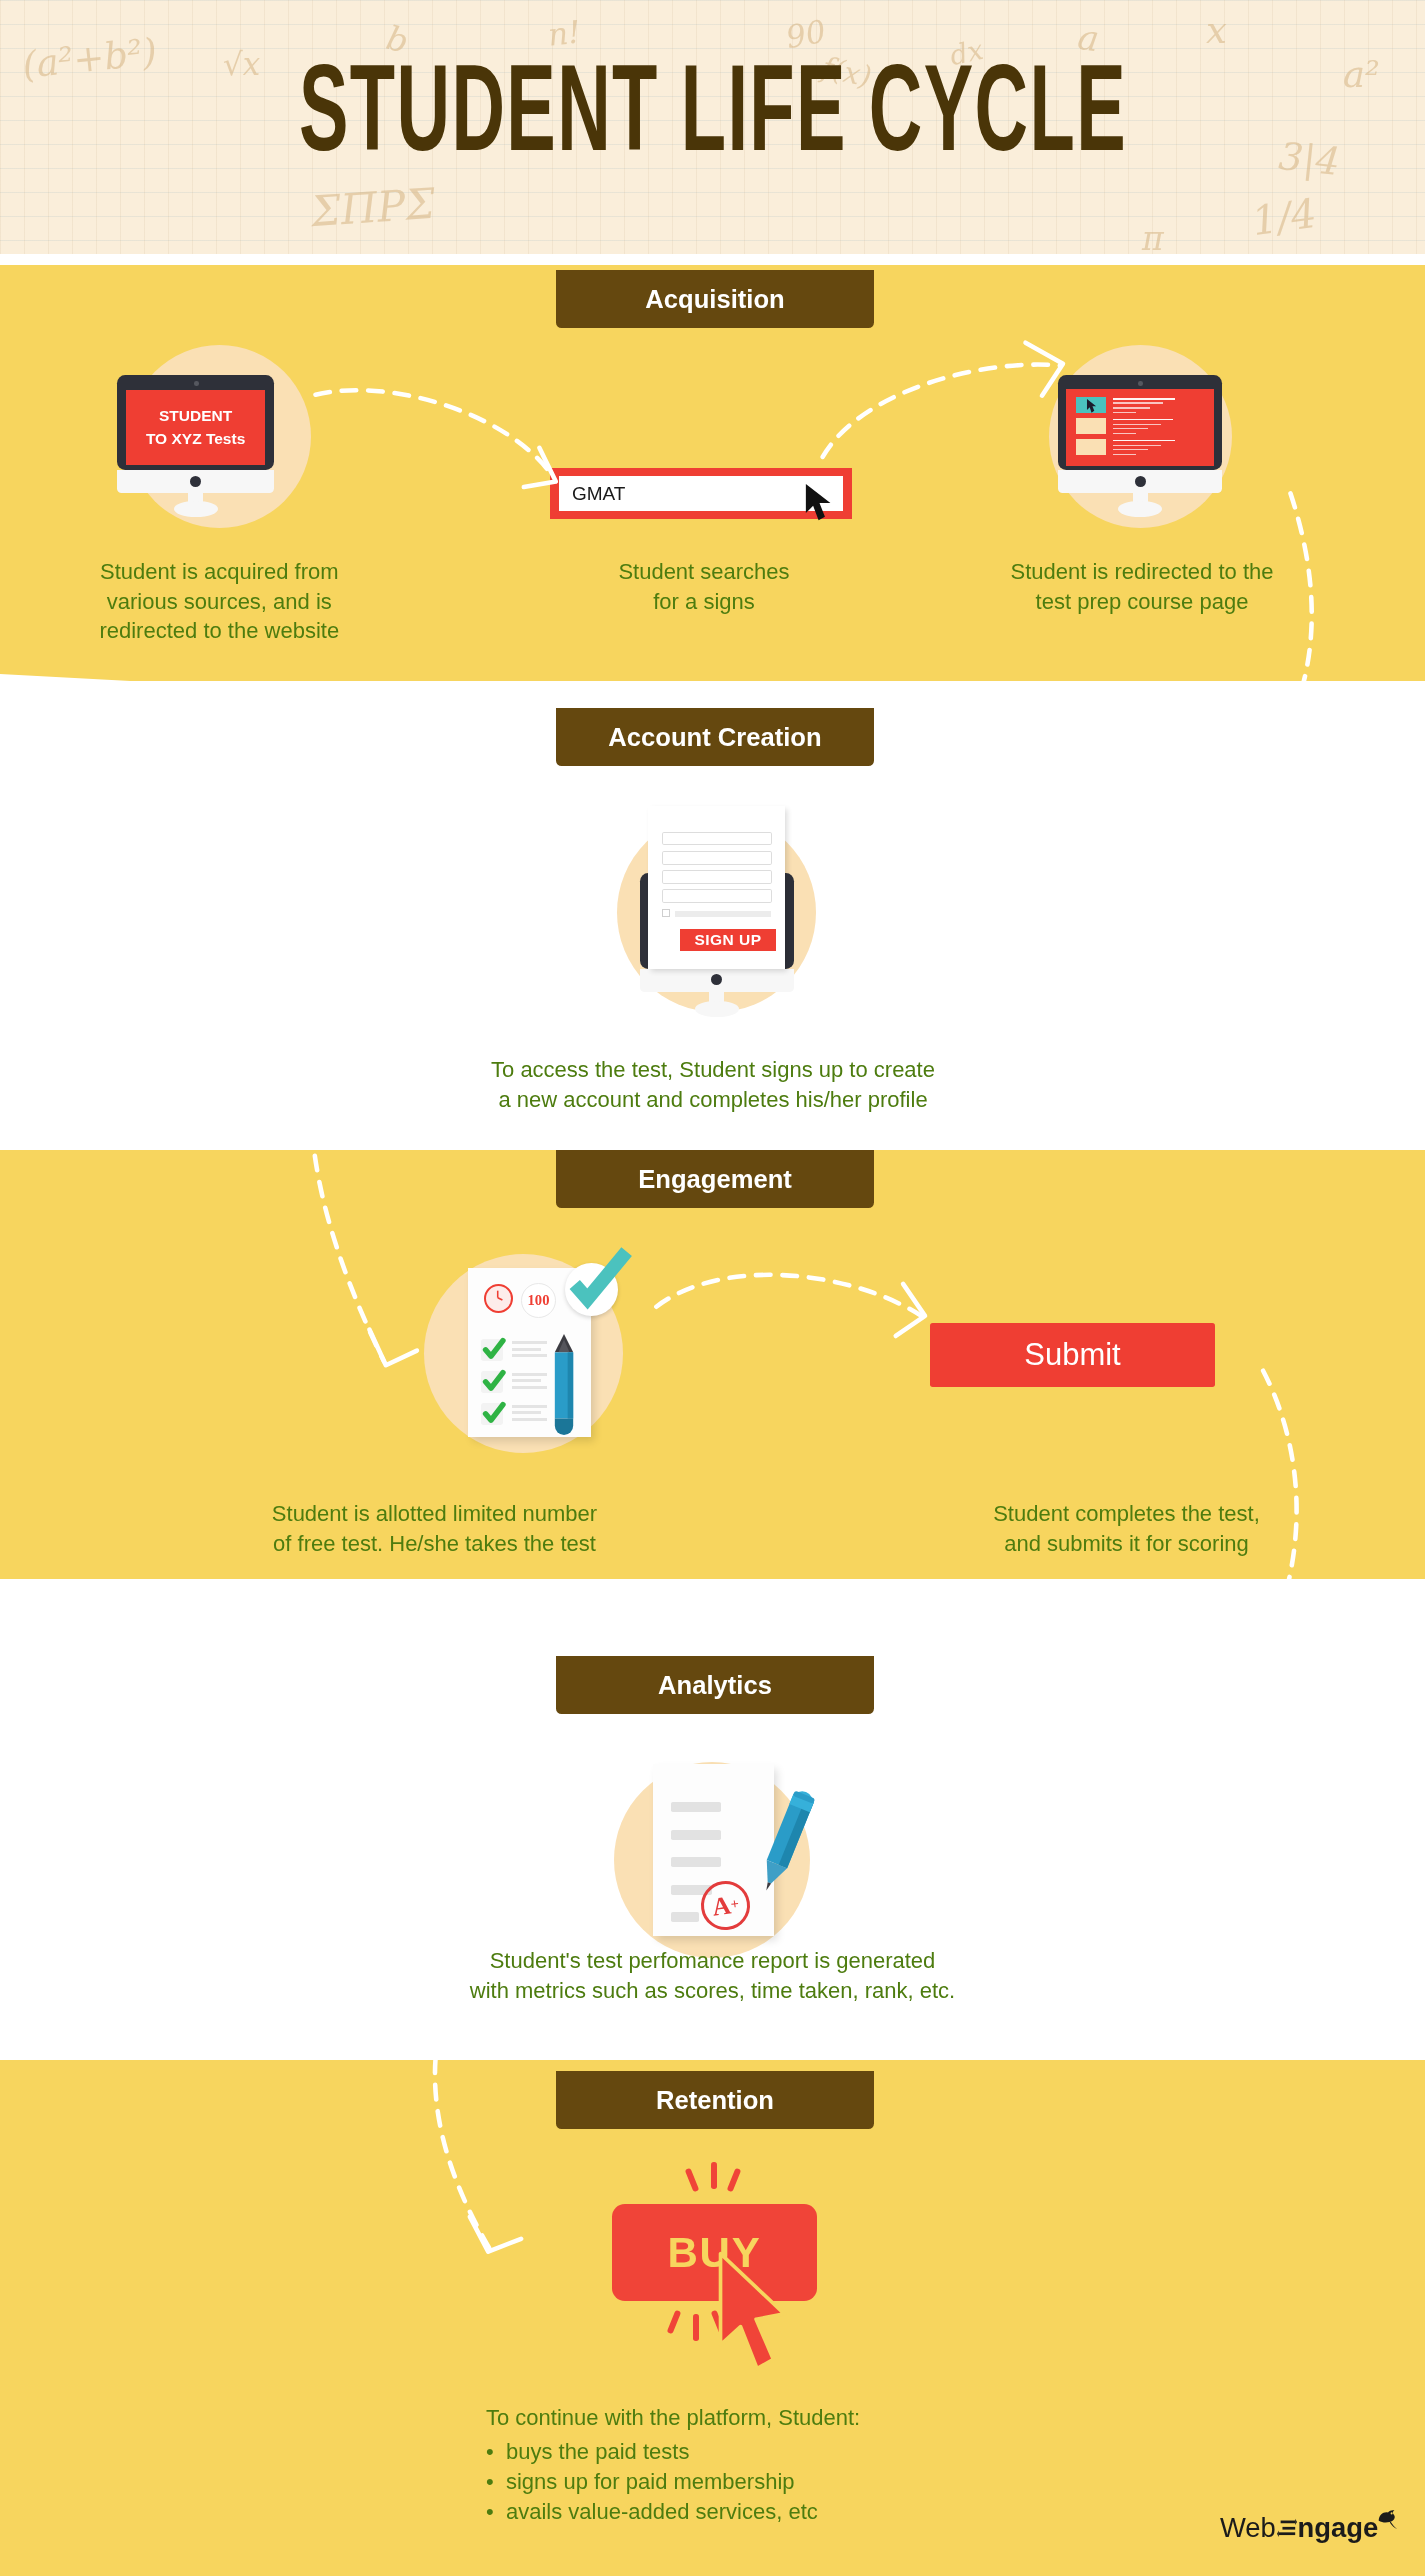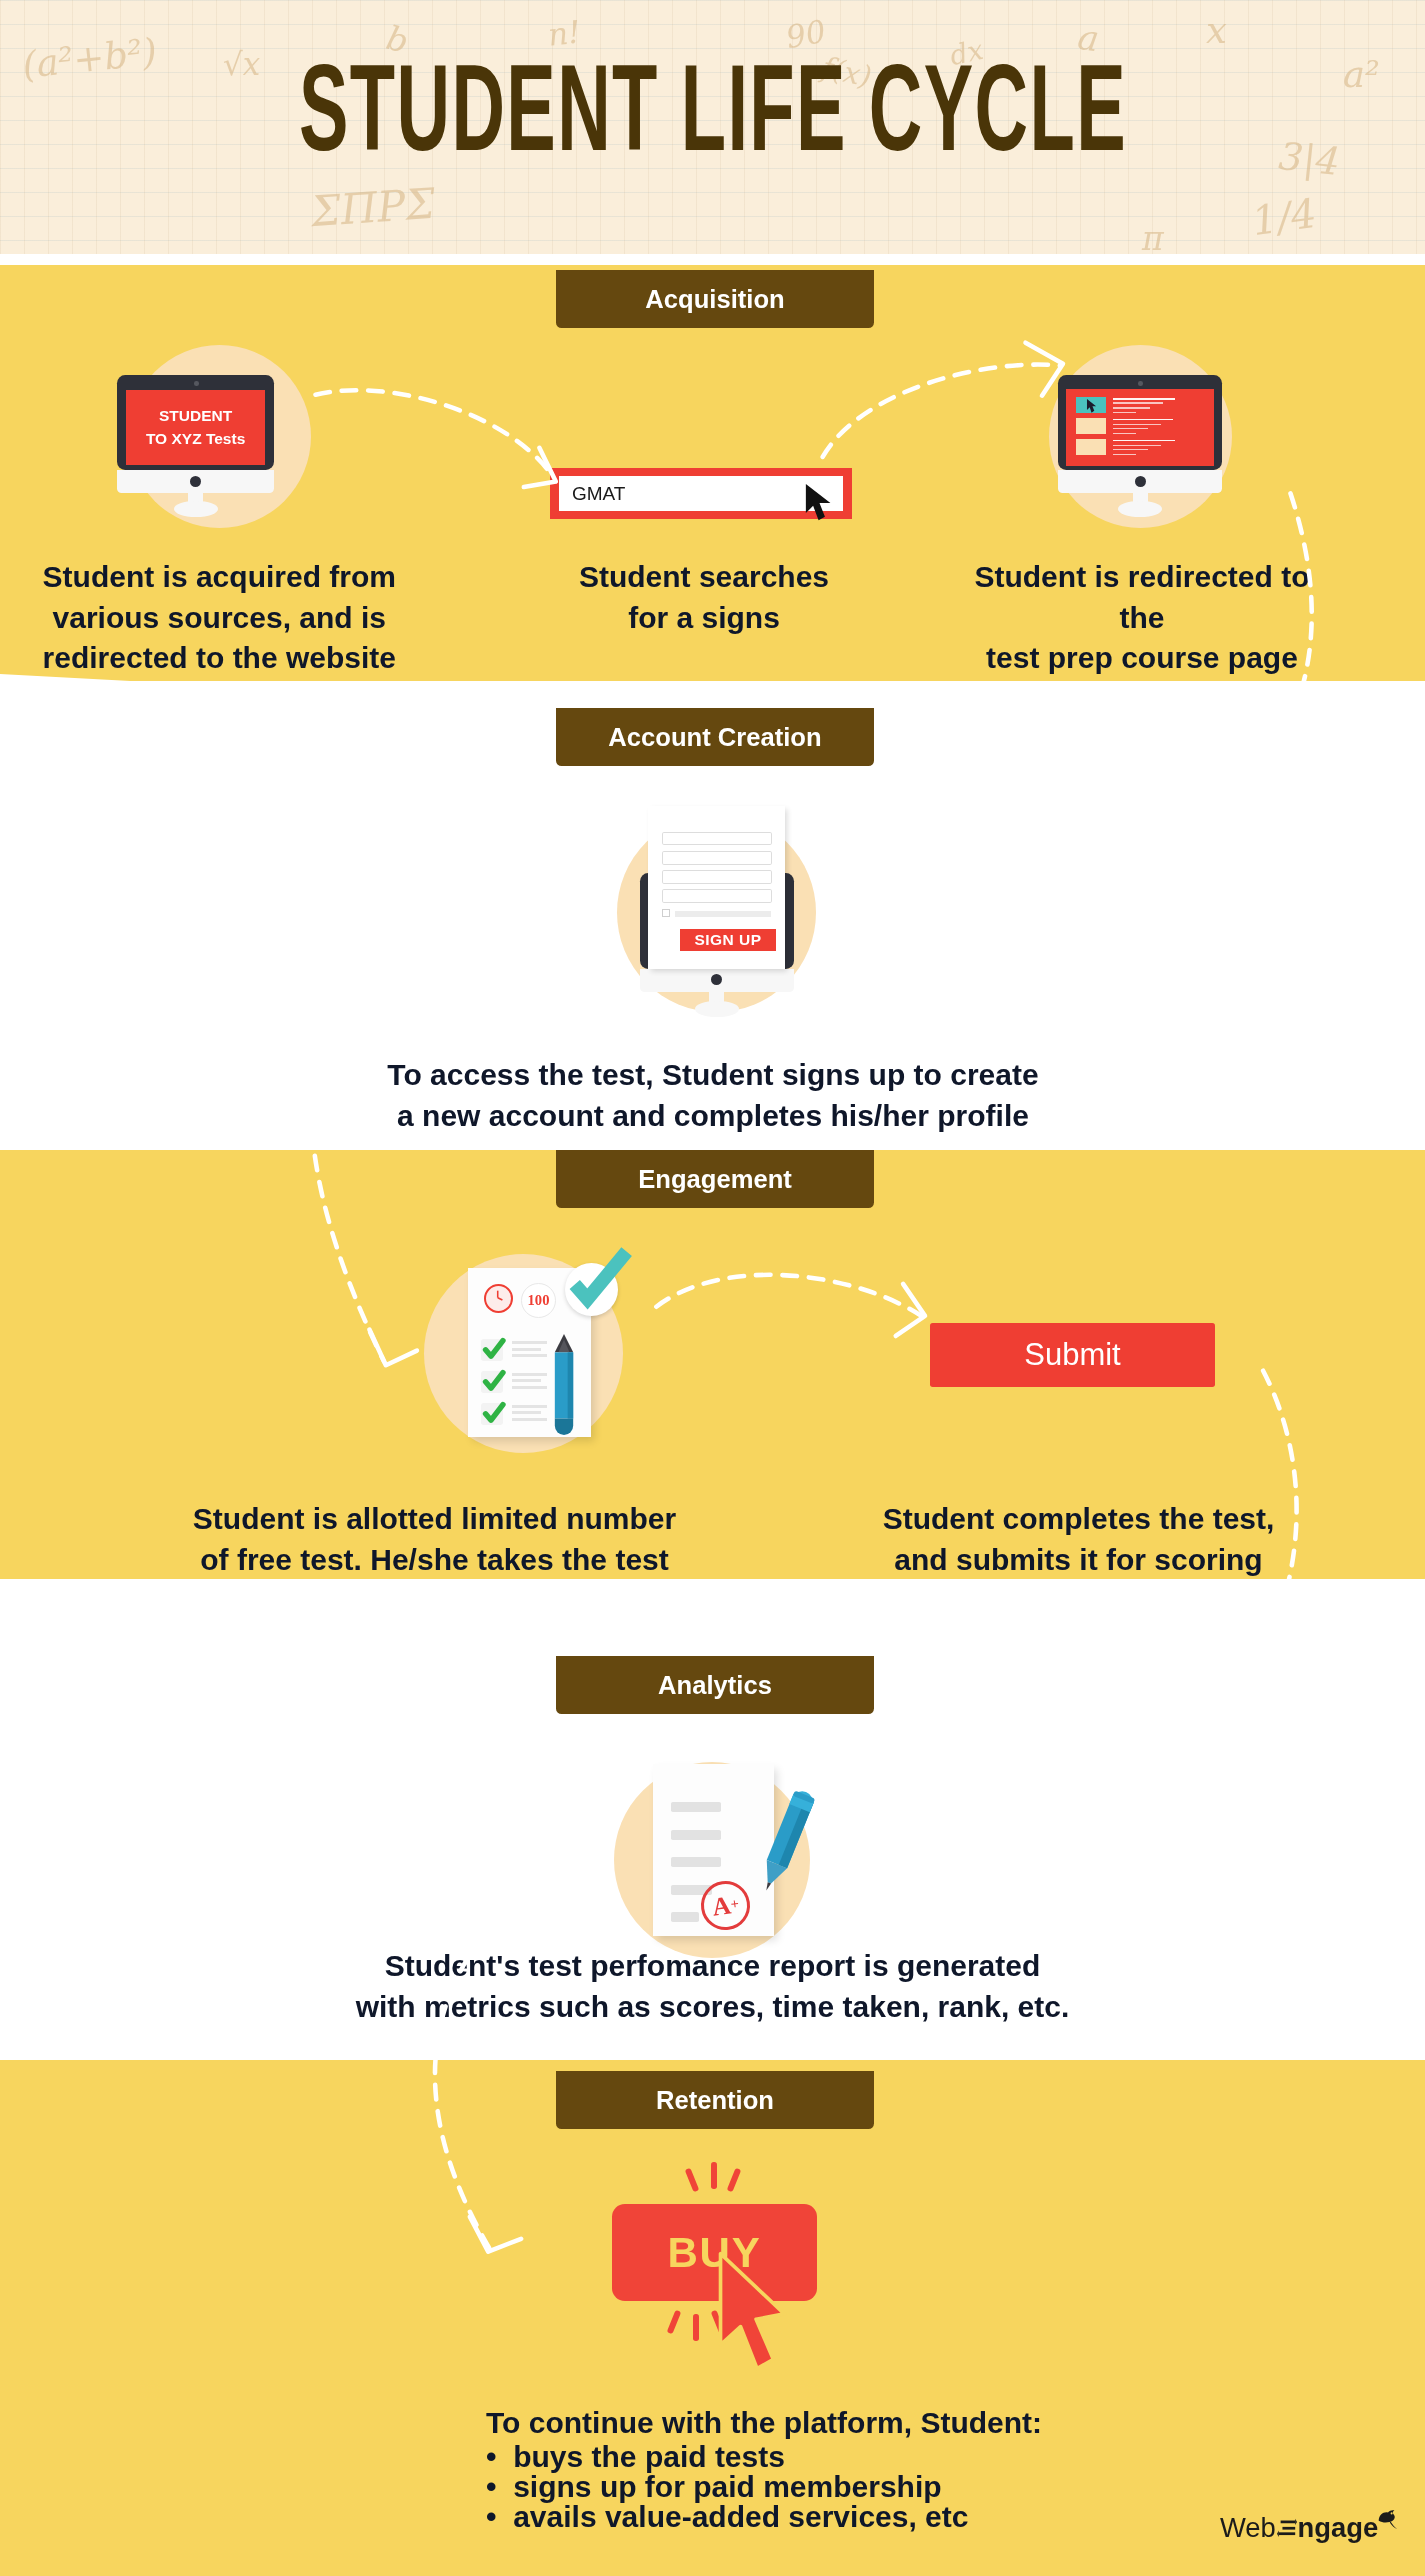--- a/index.html
+++ b/index.html
@@ -59,21 +59,21 @@
     background:#65480F;
     border-radius:0 0 5.5px 5.5px;
     display:flex; align-items:center; justify-content:center;
     color:#ffffff; font-size:25.6px; font-weight:bold;
     z-index:30;
   }
 
   
   .cap {
     position:absolute; text-align:center;
-    color:#0f172a; font-size:30px; line-height:1.35; font-weight:700;
+    color:#4d7c0f; font-size:22px; line-height:1.35; font-weight:400;
     z-index:20;
   }
   .cap.left { text-align:left; }
 
   
   .circ {
     position:absolute; border-radius:50%;
     background:#FAE0B4;
     z-index:5;
   }
@@ -398,21 +398,21 @@
     <polyline points="17,40 31,56 74,4" fill="none" stroke="#4BC2BE" stroke-width="15" stroke-linecap="butt" stroke-linejoin="miter"></polyline>
   </svg>
 
   <div class="cap" style="left:142px;top:1499px;width:585px;white-space:pre-line;">Student is allotted limited number
 of free test. He/she takes the test</div>
 
   <div class="submit-btn" style="left:930px;top:1323px;width:285px;height:64px;">
     <span>Submit</span>
   </div>
 
-  <div class="cap" style="left:841px;top:1499px;width:475px;white-space:pre-line;">Student completes the test,
+  <div class="cap" style="left:889px;top:1499px;width:475px;white-space:pre-line;">Student completes the test,
 and submits it for scoring</div>
 
   <div class="band" style="top:1544px;height:119px;background:transparent;">
     <div class="slash" style="top:35px;transform:rotate(3.1deg);"></div>
   </div>
   <div class="band band-orange" style="top:1590px;height:444px;z-index:-1;"></div>
 
   <div class="tab" style="top:1656px;">
     <span>Analytics</span>
   </div>

